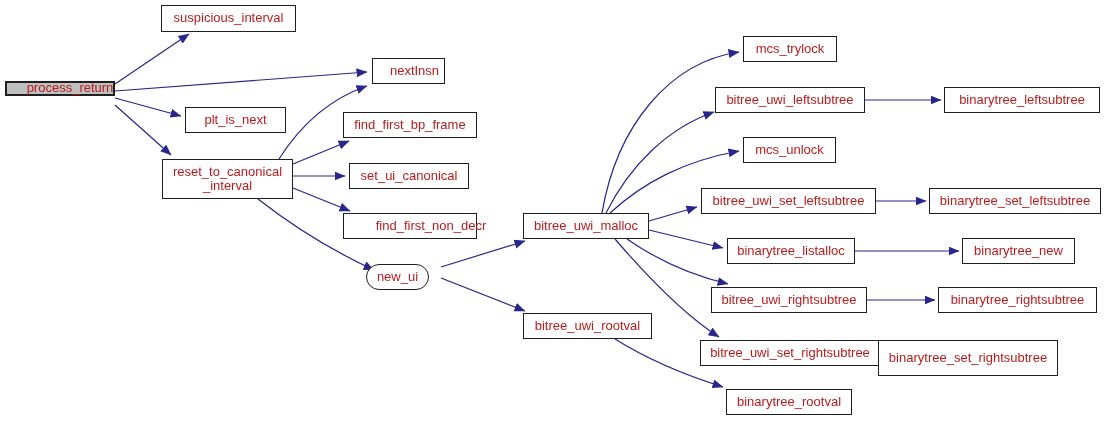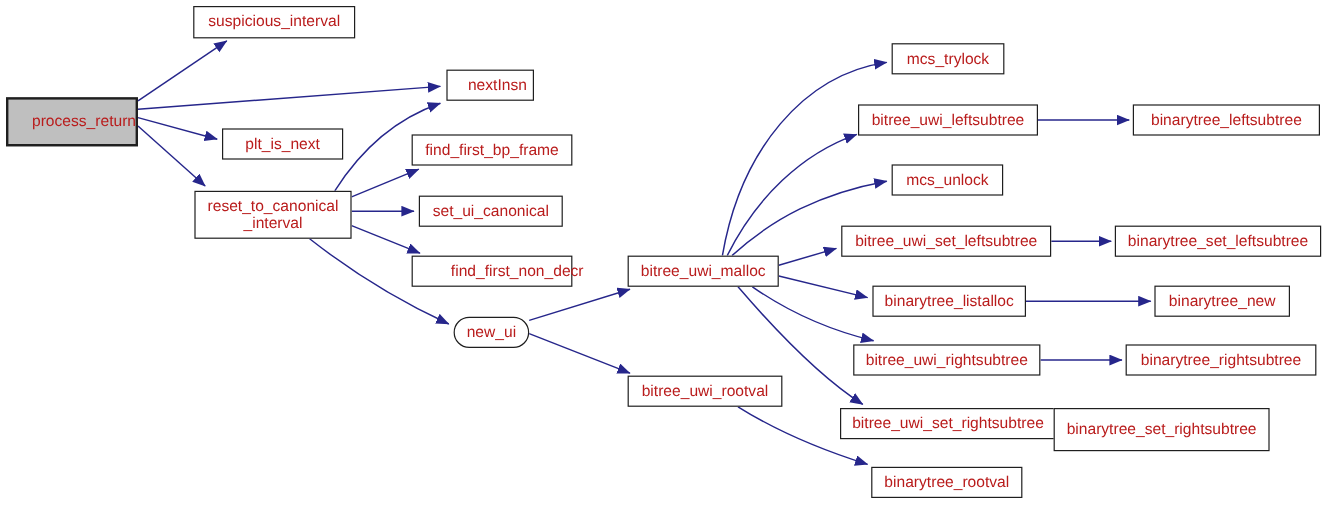--- a/index.html
+++ b/index.html
@@ -74,31 +74,31 @@
         <path d="M615,239 C652,282 686,316 719,337" fill="none" stroke="#26268b" stroke-width="1.2" marker-end="url(#arrowhead)"></path>
         <path d="M615,339 C650,361 688,376 723,387" fill="none" stroke="#26268b" stroke-width="1.2" marker-end="url(#arrowhead)"></path>
         <path d="M865,100 L941,100" fill="none" stroke="#26268b" stroke-width="1.2" marker-end="url(#arrowhead)"></path>
         <path d="M876,201 L926,201" fill="none" stroke="#26268b" stroke-width="1.2" marker-end="url(#arrowhead)"></path>
         <path d="M855,251 L959,251" fill="none" stroke="#26268b" stroke-width="1.2" marker-end="url(#arrowhead)"></path>
         <path d="M867,300 L935,300" fill="none" stroke="#26268b" stroke-width="1.2" marker-end="url(#arrowhead)"></path>
         <path d="M880,353 L924,353" fill="none" stroke="#26268b" stroke-width="1.2" marker-end="url(#arrowhead)"></path>
       </g>
   </svg>
   <div>
-      <div class="node highlighted" style="left: 5px; top: 81px; width: 110px; height: 41px; padding-left: 20px;">process_return</div>
+      <div class="node highlighted" style="left: 5px; top: 81px; width: 110px; height: 15px; padding-left: 20px;">process_return</div>
       <div class="node" style="left: 161px; top: 5px; width: 135px; height: 27px;">suspicious_interval</div>
       <div class="node" style="left: 372px; top: 58px; width: 73px; height: 26px; padding-left: 12px;">nextInsn</div>
       <div class="node" style="left: 185px; top: 107px; width: 101px; height: 26px;">plt_is_next</div>
       <div class="node" style="left: 343px; top: 112px; width: 134px; height: 26px;">find_first_bp_frame</div>
       <div class="node" style="left: 162px; top: 159px; width: 131px; height: 40px;">reset_to_canonical
 _interval</div>
       <div class="node" style="left: 349px; top: 163px; width: 120px; height: 26px;">set_ui_canonical</div>
       <div class="node" style="left: 343px; top: 213px; width: 134px; height: 26px; padding-left: 42px;">find_first_non_decr</div>
       <div class="node" style="left: 523px; top: 213px; width: 126px; height: 26px;">bitree_uwi_malloc</div>
-      <div class="node" style="left: 378px; top: 264px; width: 63px; height: 26px; border-radius: 13px;">new_ui</div>
+      <div class="node" style="left: 366px; top: 264px; width: 63px; height: 26px; border-radius: 13px;">new_ui</div>
       <div class="node" style="left: 523px; top: 313px; width: 129px; height: 26px;">bitree_uwi_rootval</div>
       <div class="node" style="left: 743px; top: 36px; width: 94px; height: 26px;">mcs_trylock</div>
       <div class="node" style="left: 715px; top: 87px; width: 150px; height: 26px;">bitree_uwi_leftsubtree</div>
       <div class="node" style="left: 944px; top: 87px; width: 156px; height: 26px;">binarytree_leftsubtree</div>
       <div class="node" style="left: 743px; top: 137px; width: 93px; height: 26px;">mcs_unlock</div>
       <div class="node" style="left: 701px; top: 188px; width: 175px; height: 26px;">bitree_uwi_set_leftsubtree</div>
       <div class="node" style="left: 929px; top: 188px; width: 172px; height: 26px;">binarytree_set_leftsubtree</div>
       <div class="node" style="left: 727px; top: 238px; width: 128px; height: 26px; text-align: right;">binarytree_listalloc</div>
       <div class="node" style="left: 962px; top: 238px; width: 113px; height: 26px;">binarytree_new</div>
       <div class="node" style="left: 711px; top: 287px; width: 156px; height: 26px;">bitree_uwi_rightsubtree</div>

